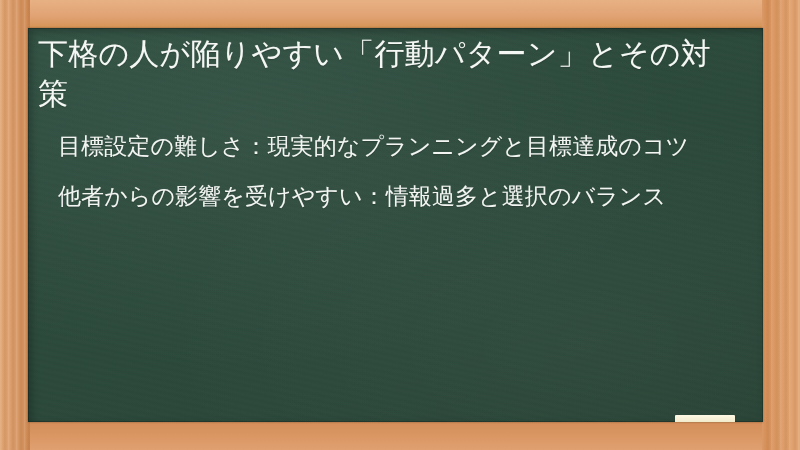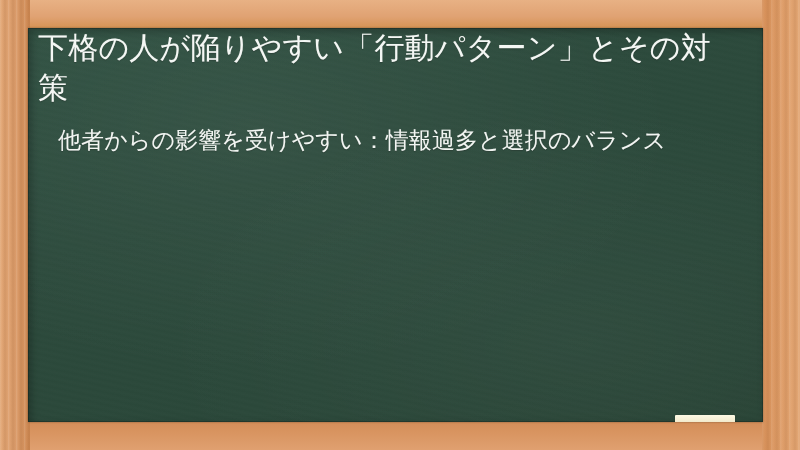--- a/index.html
+++ b/index.html
@@ -109,21 +109,21 @@
     pointer-events: none;
   }
 
   
   .content {
     position: absolute;
     left: 0; top: 0;
     width: 735px;
     height: 394px;
     box-sizing: border-box;
-    padding: 0 16px 0 6px;
+    padding: 6px 16px 0 6px;
   }
 
   .board-title {
     margin: 0;
     padding: 0 6px 0 4px;
     color: #f4f7f4;
     font-size: 30px;
     line-height: 1.32;
     font-weight: 400;
     letter-spacing: 0.2px;
@@ -169,20 +169,21 @@
   <div class="frame-shade-right"></div>
 
   <div class="board">
     <div class="board-texture"></div>
 
     <div class="content">
 
       <h1 class="board-title">下格の人が陥りやすい「行動パターン」とその対策</h1>
 
       <ul class="topic-list">
+        <li class="topic-item">目標設定の難しさ：現実的なプランニングと目標達成のコツ</li>
         <li class="topic-item">他者からの影響を受けやすい：情報過多と選択のバランス</li>
       </ul>
 
     </div>
 
     <div class="chalk-piece"></div>
   </div>
 
 </div>
 

